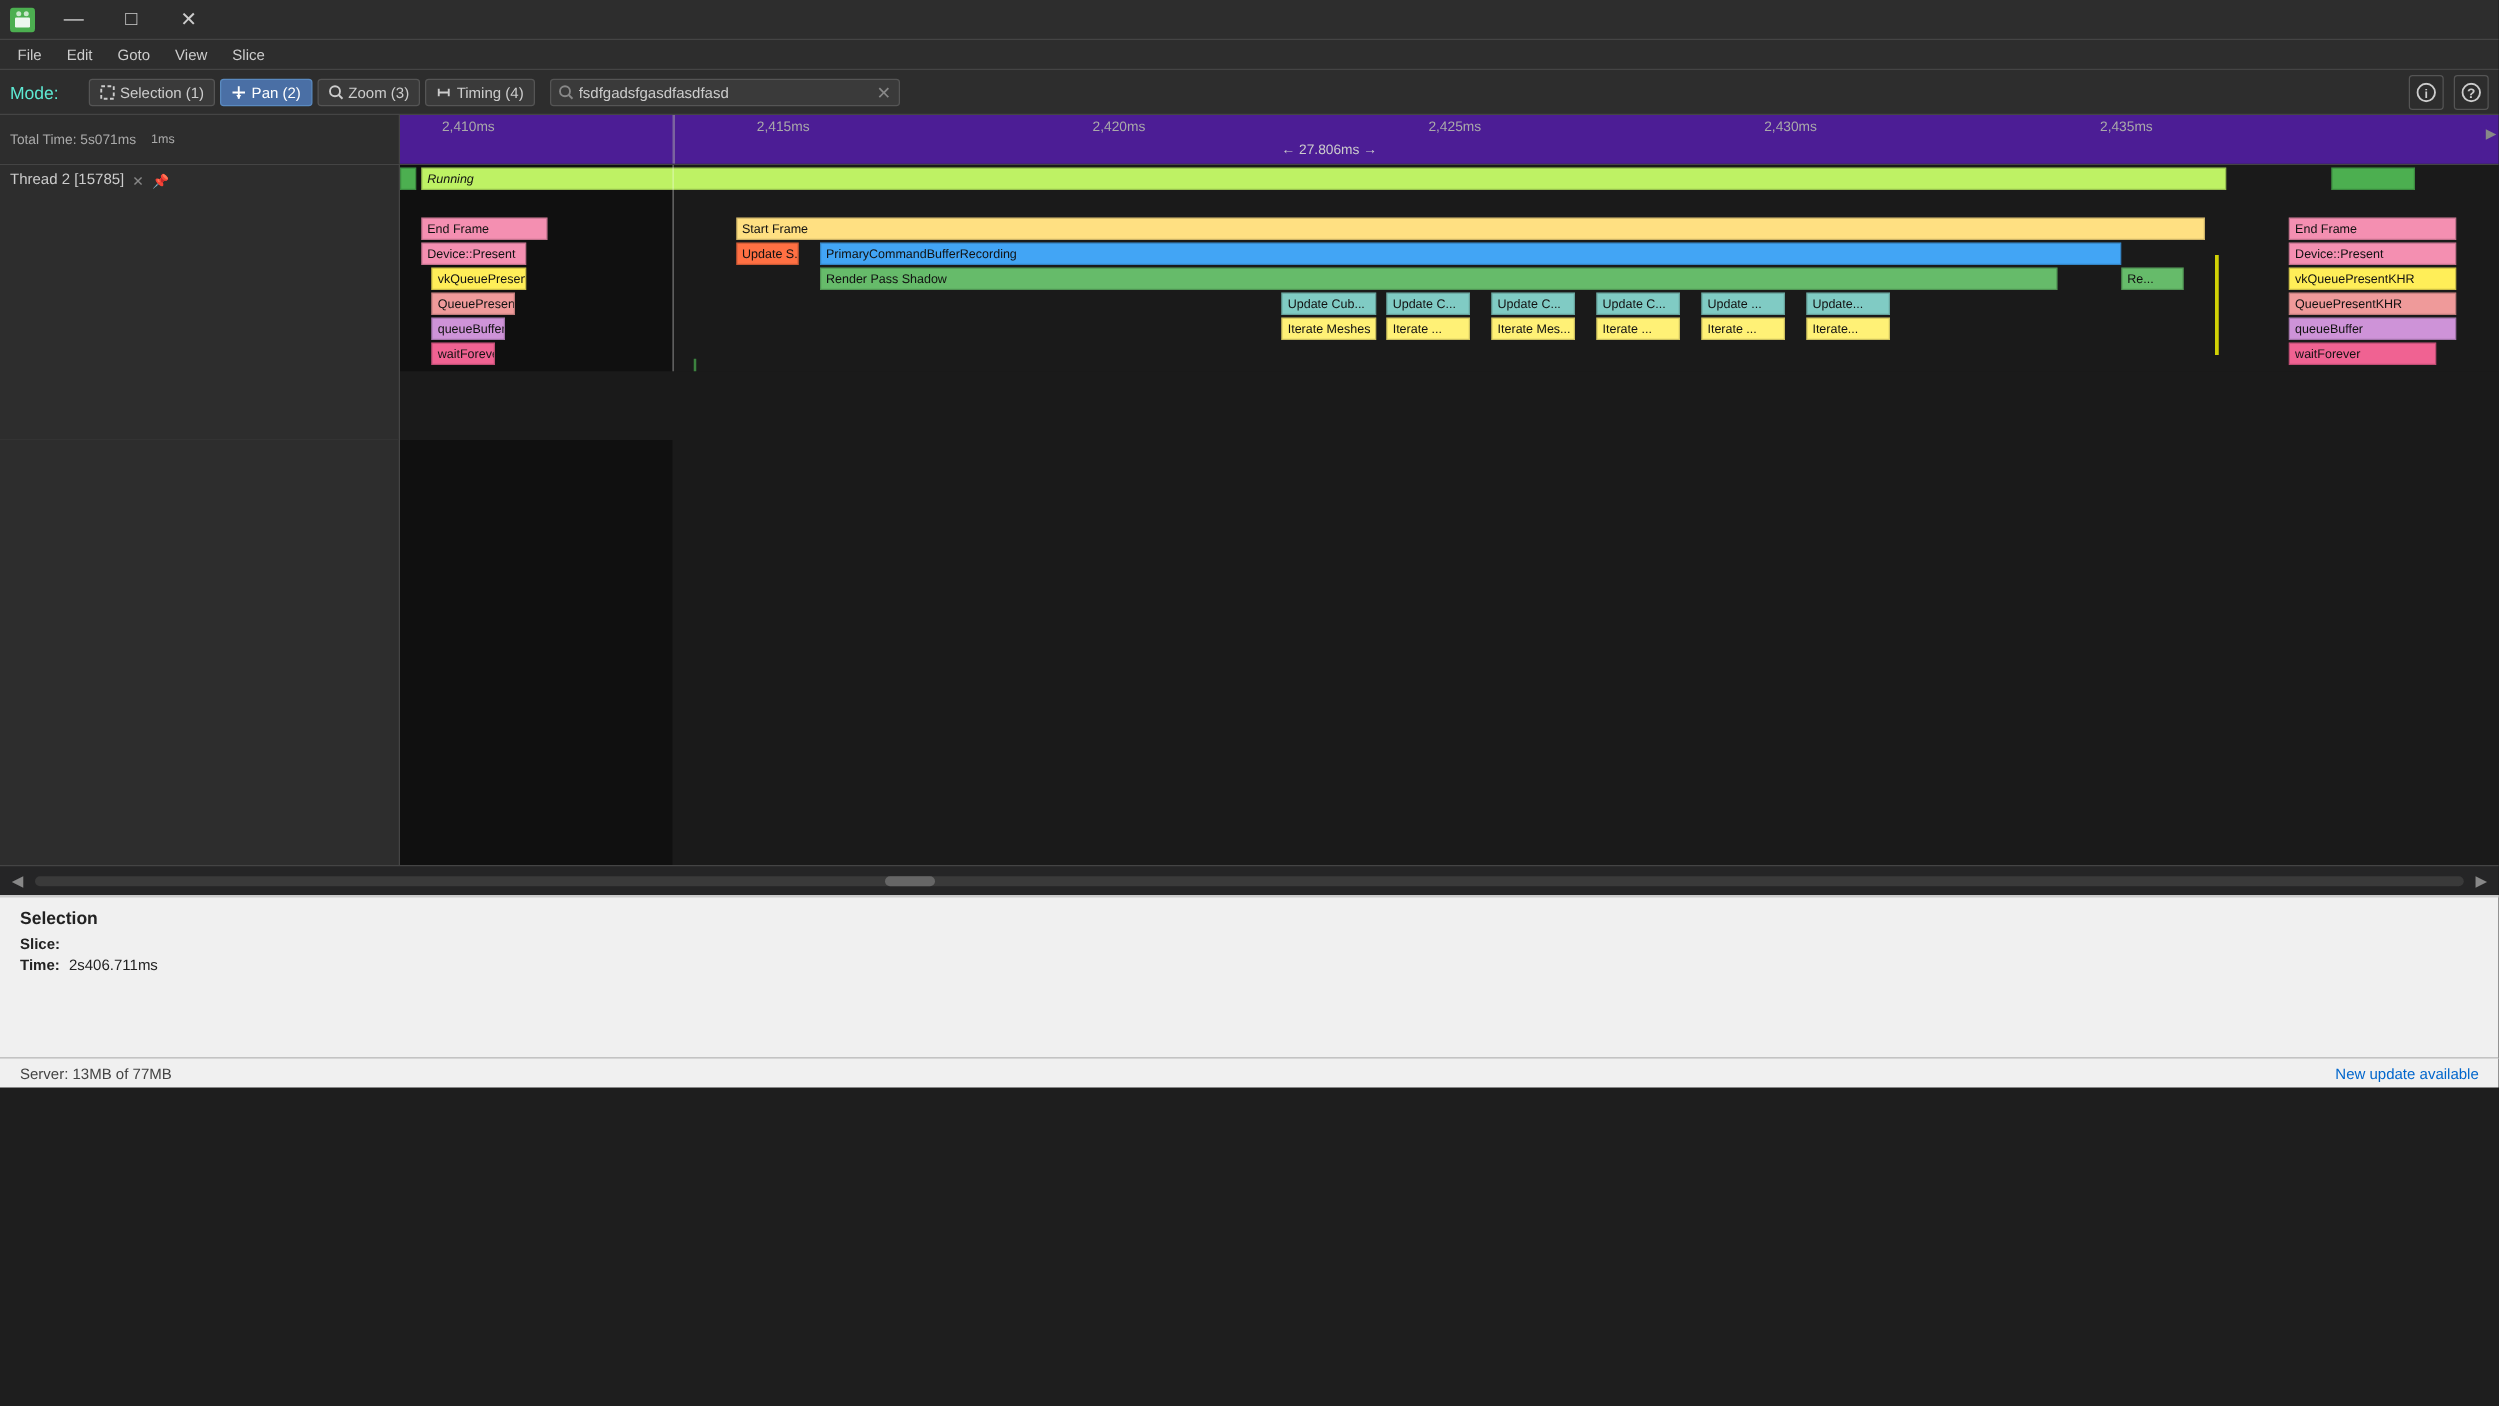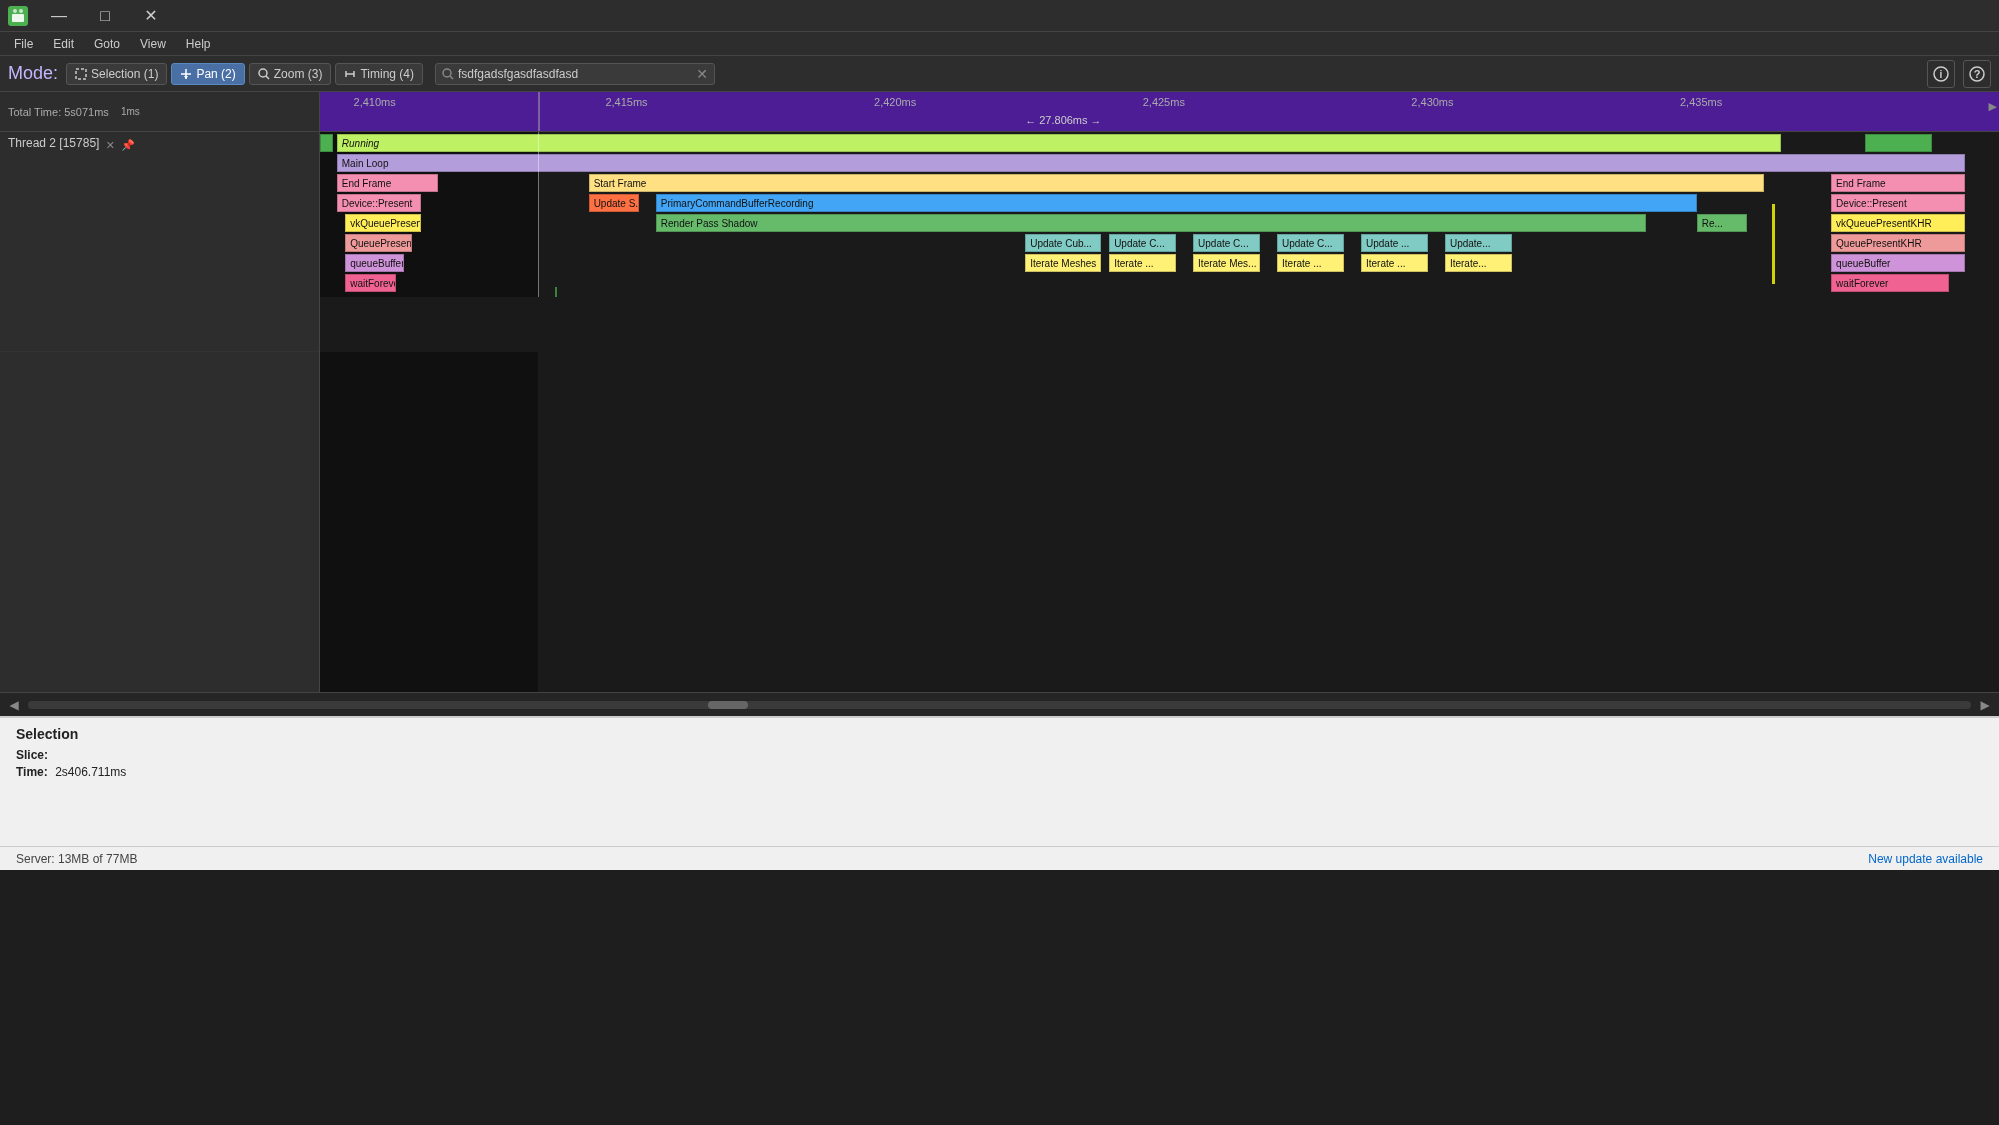--- a/index.html
+++ b/index.html
@@ -41,21 +41,21 @@
     
     #toolbar {
       background: #2d2d2d;
       height: 36px;
       display: flex;
       align-items: center;
       padding: 0 8px;
       gap: 4px;
       border-bottom: 1px solid #444;
     }
-    .mode-label { color: #c4b5fd; font-size: 18px; margin-right: 4px; }
+    .mode-label { color: #5eead4; font-size: 14px; margin-right: 20px; }
     .mode-btn {
       display: flex; align-items: center; gap: 4px;
       padding: 3px 8px;
       border: 1px solid #555; border-radius: 3px;
       cursor: pointer; font-size: 12px; color: #ccc;
       background: #3a3a3a;
     }
     .mode-btn.active { background: #4a6fa5; border-color: #5a8ac0; color: #fff; }
     .search-container {
       display: flex; align-items: center;
@@ -230,21 +230,21 @@
     <div class="win-btn">□</div>
     <div class="win-btn close">✕</div>
   </div>
 </div>
 
 <div id="menu-bar">
 <div class="menu-item">File</div>
     <div class="menu-item">Edit</div>
     <div class="menu-item">Goto</div>
     <div class="menu-item">View</div>
-    <div class="menu-item">Help</div>
+    <div class="menu-item">Slice</div>
   </div>
 
 <div id="toolbar">
   <span class="mode-label">Mode:</span>
   <div class="mode-btn">
     <svg width="12" height="12" viewBox="0 0 12 12">
         <rect x="1" y="1" width="10" height="10" fill="none" stroke="#ccc" stroke-width="1.5" stroke-dasharray="3,2"></rect>
       </svg>
     <span>Selection (1)</span>
   </div>
@@ -334,21 +334,20 @@
     <div class="flame-container" style="position:relative;">
 
       <div class="selection-overlay" style="left:0; width:13%;"></div>
 
       <div class="flame-block" style="left:1%; width:86%; top:2px; background:#bef264; color:#111;font-style:italic;">Running</div>
 
       <div class="flame-block" style="left:92%; width:4%; top:2px; background:#4caf50; color:#111;"></div>
 
       <div class="flame-block" style="left:0%; width:0.8%; top:2px; background:#4caf50;"></div>
 
-      <div class="flame-block" style="left:1%; width:97%; top:22px; background:#b39ddb; color:#111;">Main Loop</div>
 
       <div class="flame-block" style="left:1%; width:6%; top:42px; background:#f48fb1; color:#111;">End Frame</div>
       <div class="flame-block" style="left:16%; width:70%; top:42px; background:#ffe082; color:#111;">Start Frame</div>
       <div class="flame-block" style="left:90%; width:8%; top:42px; background:#f48fb1; color:#111;">End Frame</div>
 
       <div class="flame-block" style="left:1%; width:5%; top:62px; background:#f48fb1; color:#111;">Device::Present</div>
       <div class="flame-block" style="left:16%; width:3%; top:62px; background:#ff7043; color:#111;">Update S...</div>
       <div class="flame-block" style="left:20%; width:62%; top:62px; background:#42a5f5; color:#111;">PrimaryCommandBufferRecording</div>
       <div class="flame-block" style="left:90%; width:8%; top:62px; background:#f48fb1; color:#111;">Device::Present</div>
 

